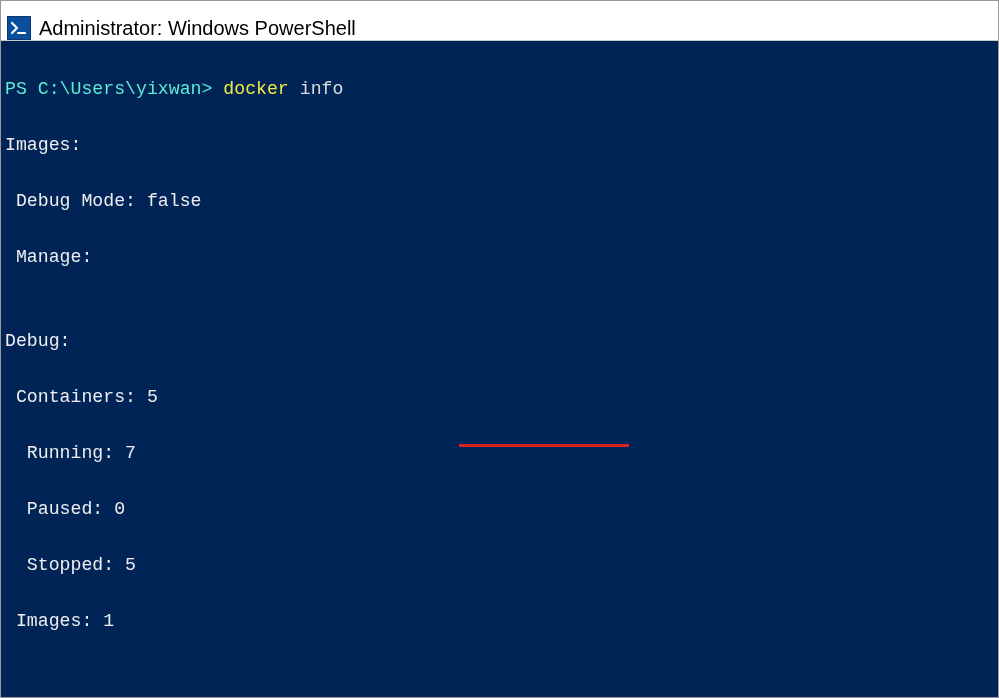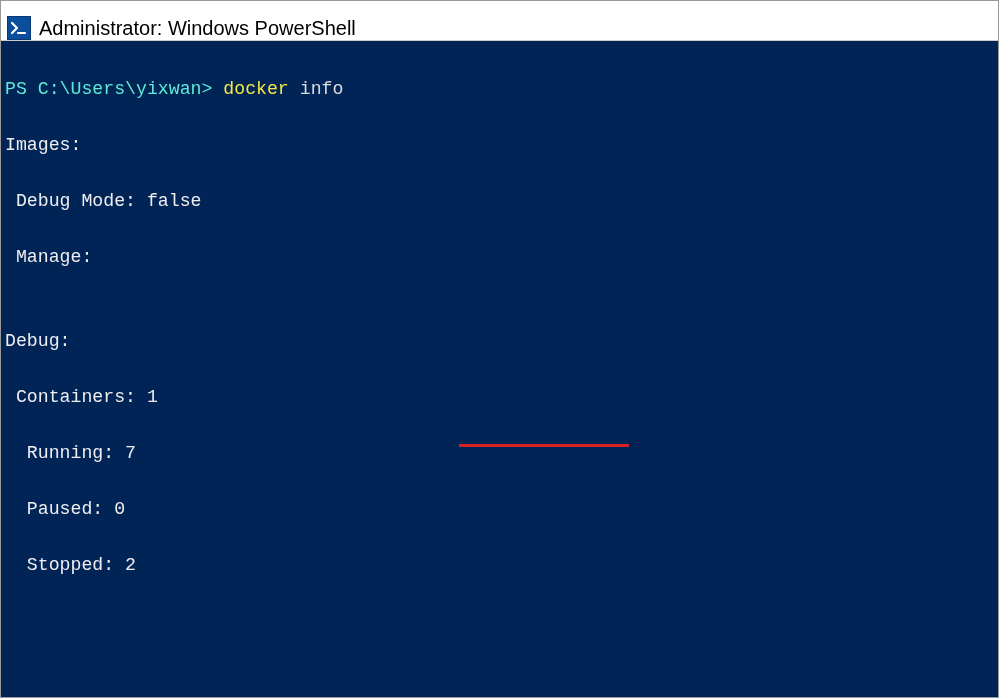--- a/index.html
+++ b/index.html
@@ -86,24 +86,25 @@
     <span class="title-text">Administrator: Windows PowerShell</span>
   </div>
 
   <div class="terminal">
 <span class="prompt-line"><span class="prompt-path">PS C:\Users\yixwan&gt;</span> <span class="cmd">docker</span> <span class="args">info</span></span>
 <span class="out-line">Images:</span>
 <span class="out-line"> Debug Mode: false</span>
 <span class="out-line"> Manage:</span>
 <span class="out-line"></span>
 <span class="out-line">Debug:</span>
-<span class="out-line"> Containers: 1</span>
+<span class="out-line"> Containers: 5</span>
 <span class="out-line">  Running: 7</span>
 <span class="out-line">  Paused: 0</span>
-<span class="out-line">  Stopped: 2</span>
+<span class="out-line">  Stopped: 5</span>
+<span class="out-line"> Images: 1</span>
 
 
 
 
 
 
 
 
 
 

